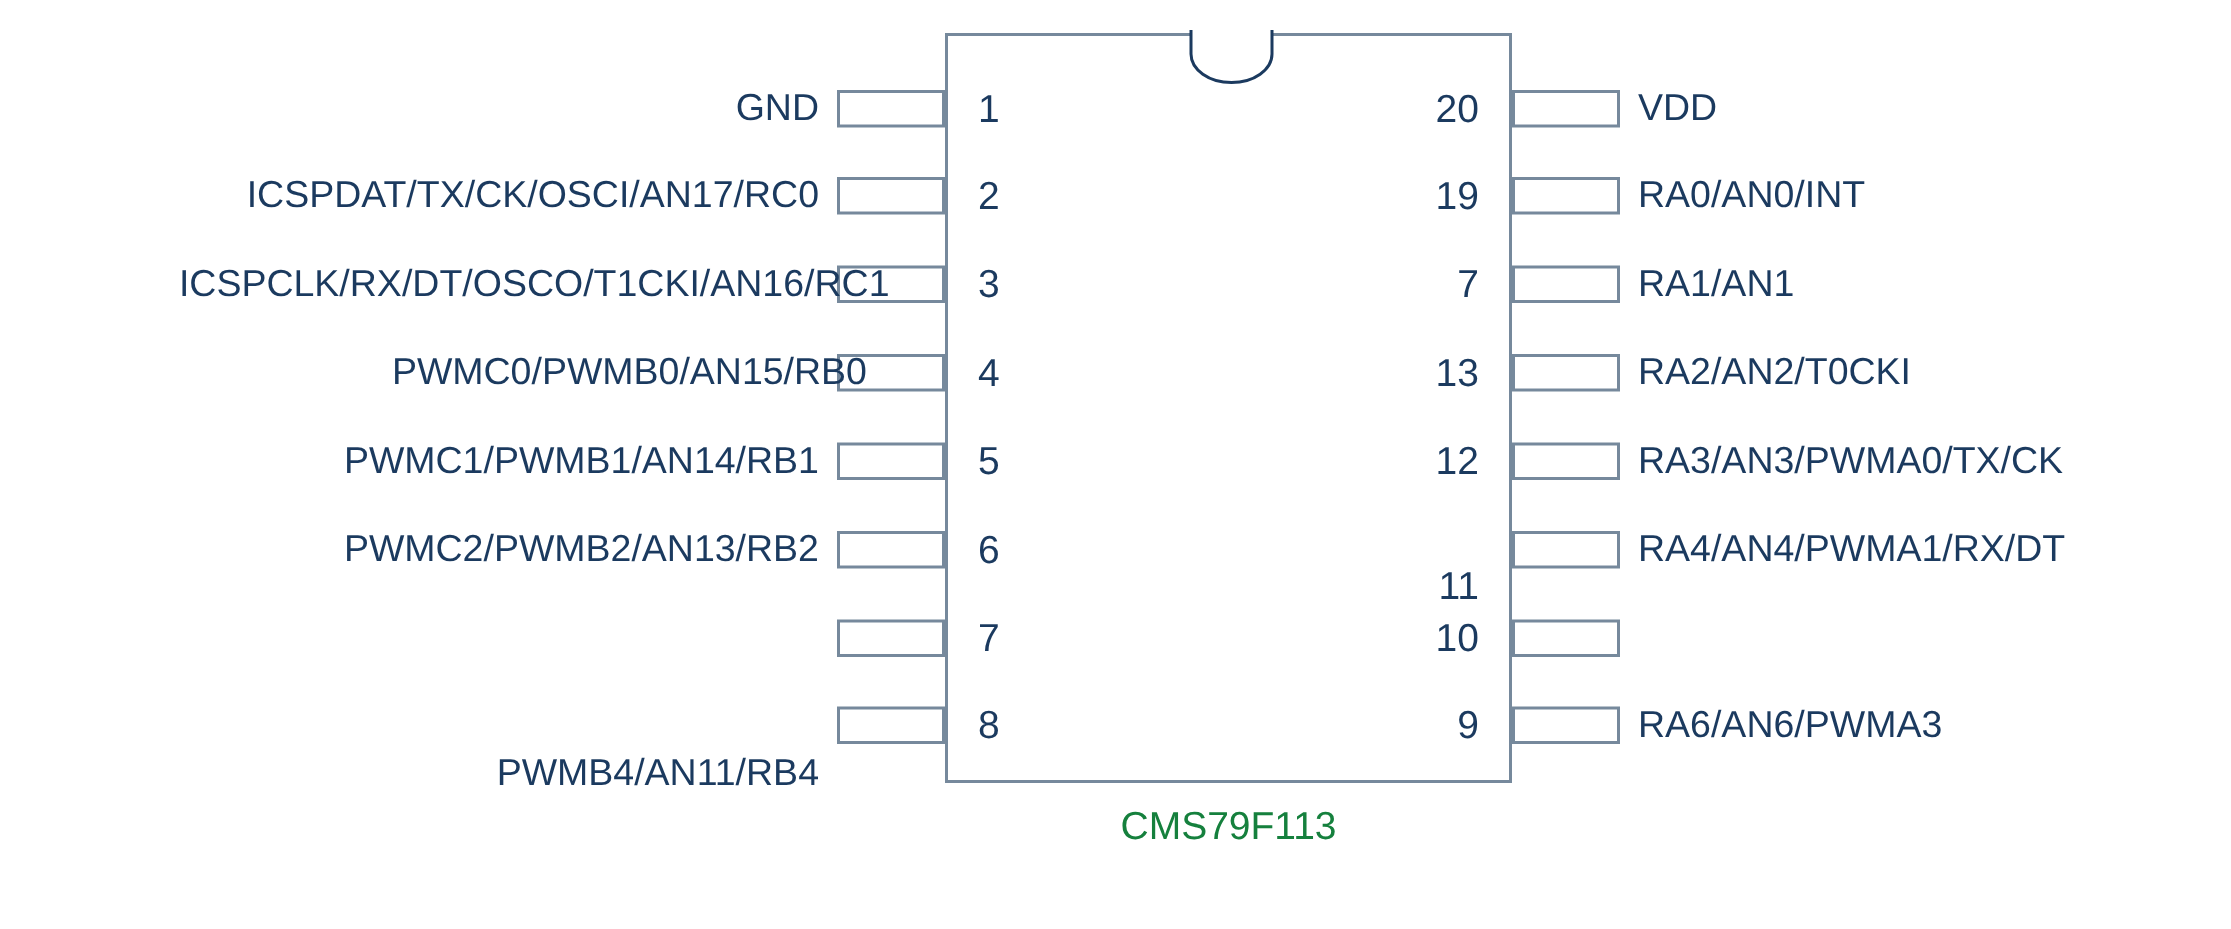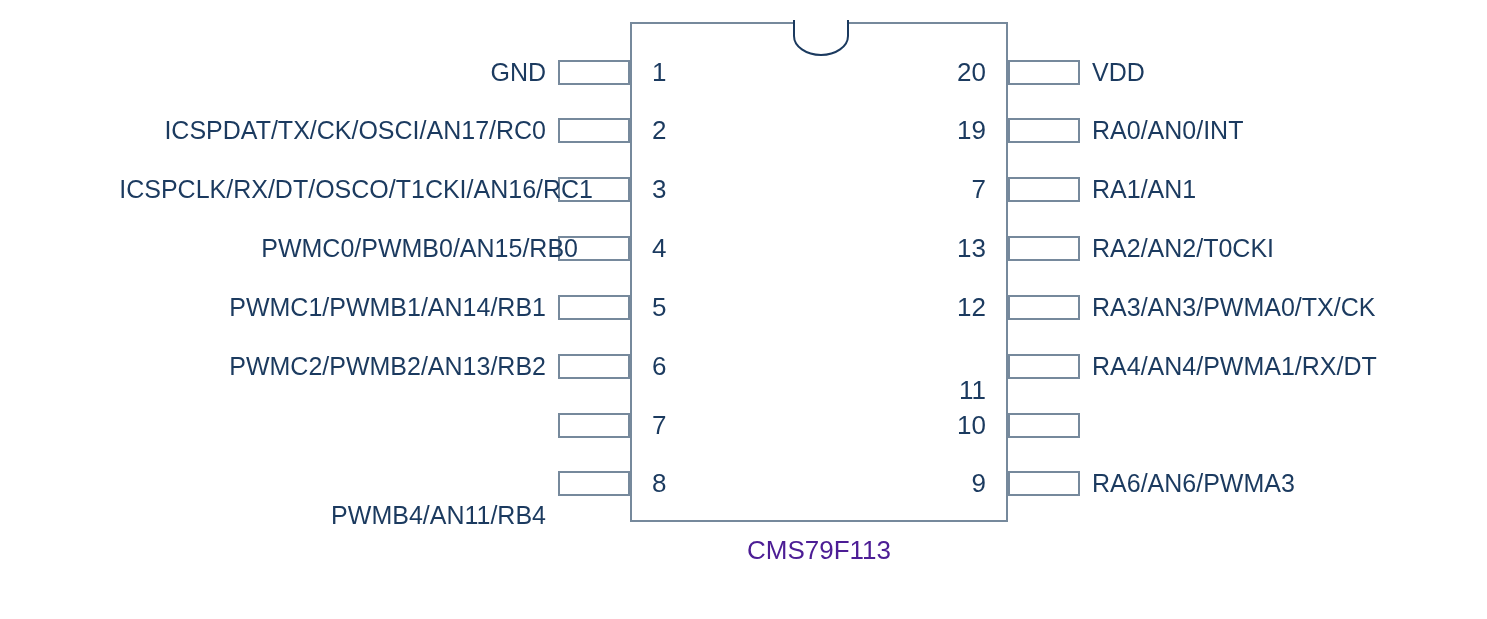--- a/index.html
+++ b/index.html
@@ -88,21 +88,21 @@
   }
 
   
   #part-number {
     position: absolute;
     left: 630px;
     top: 535px;
     width: 378px;
     text-align: center;
     font-size: 26px;
-    color: #4c1d95;
+    color: #15803d;
     white-space: nowrap;
   }
 </style>
 </head>
 <body>
 
 <div id="canvas">
 
   <div id="chip-body"></div>
 

